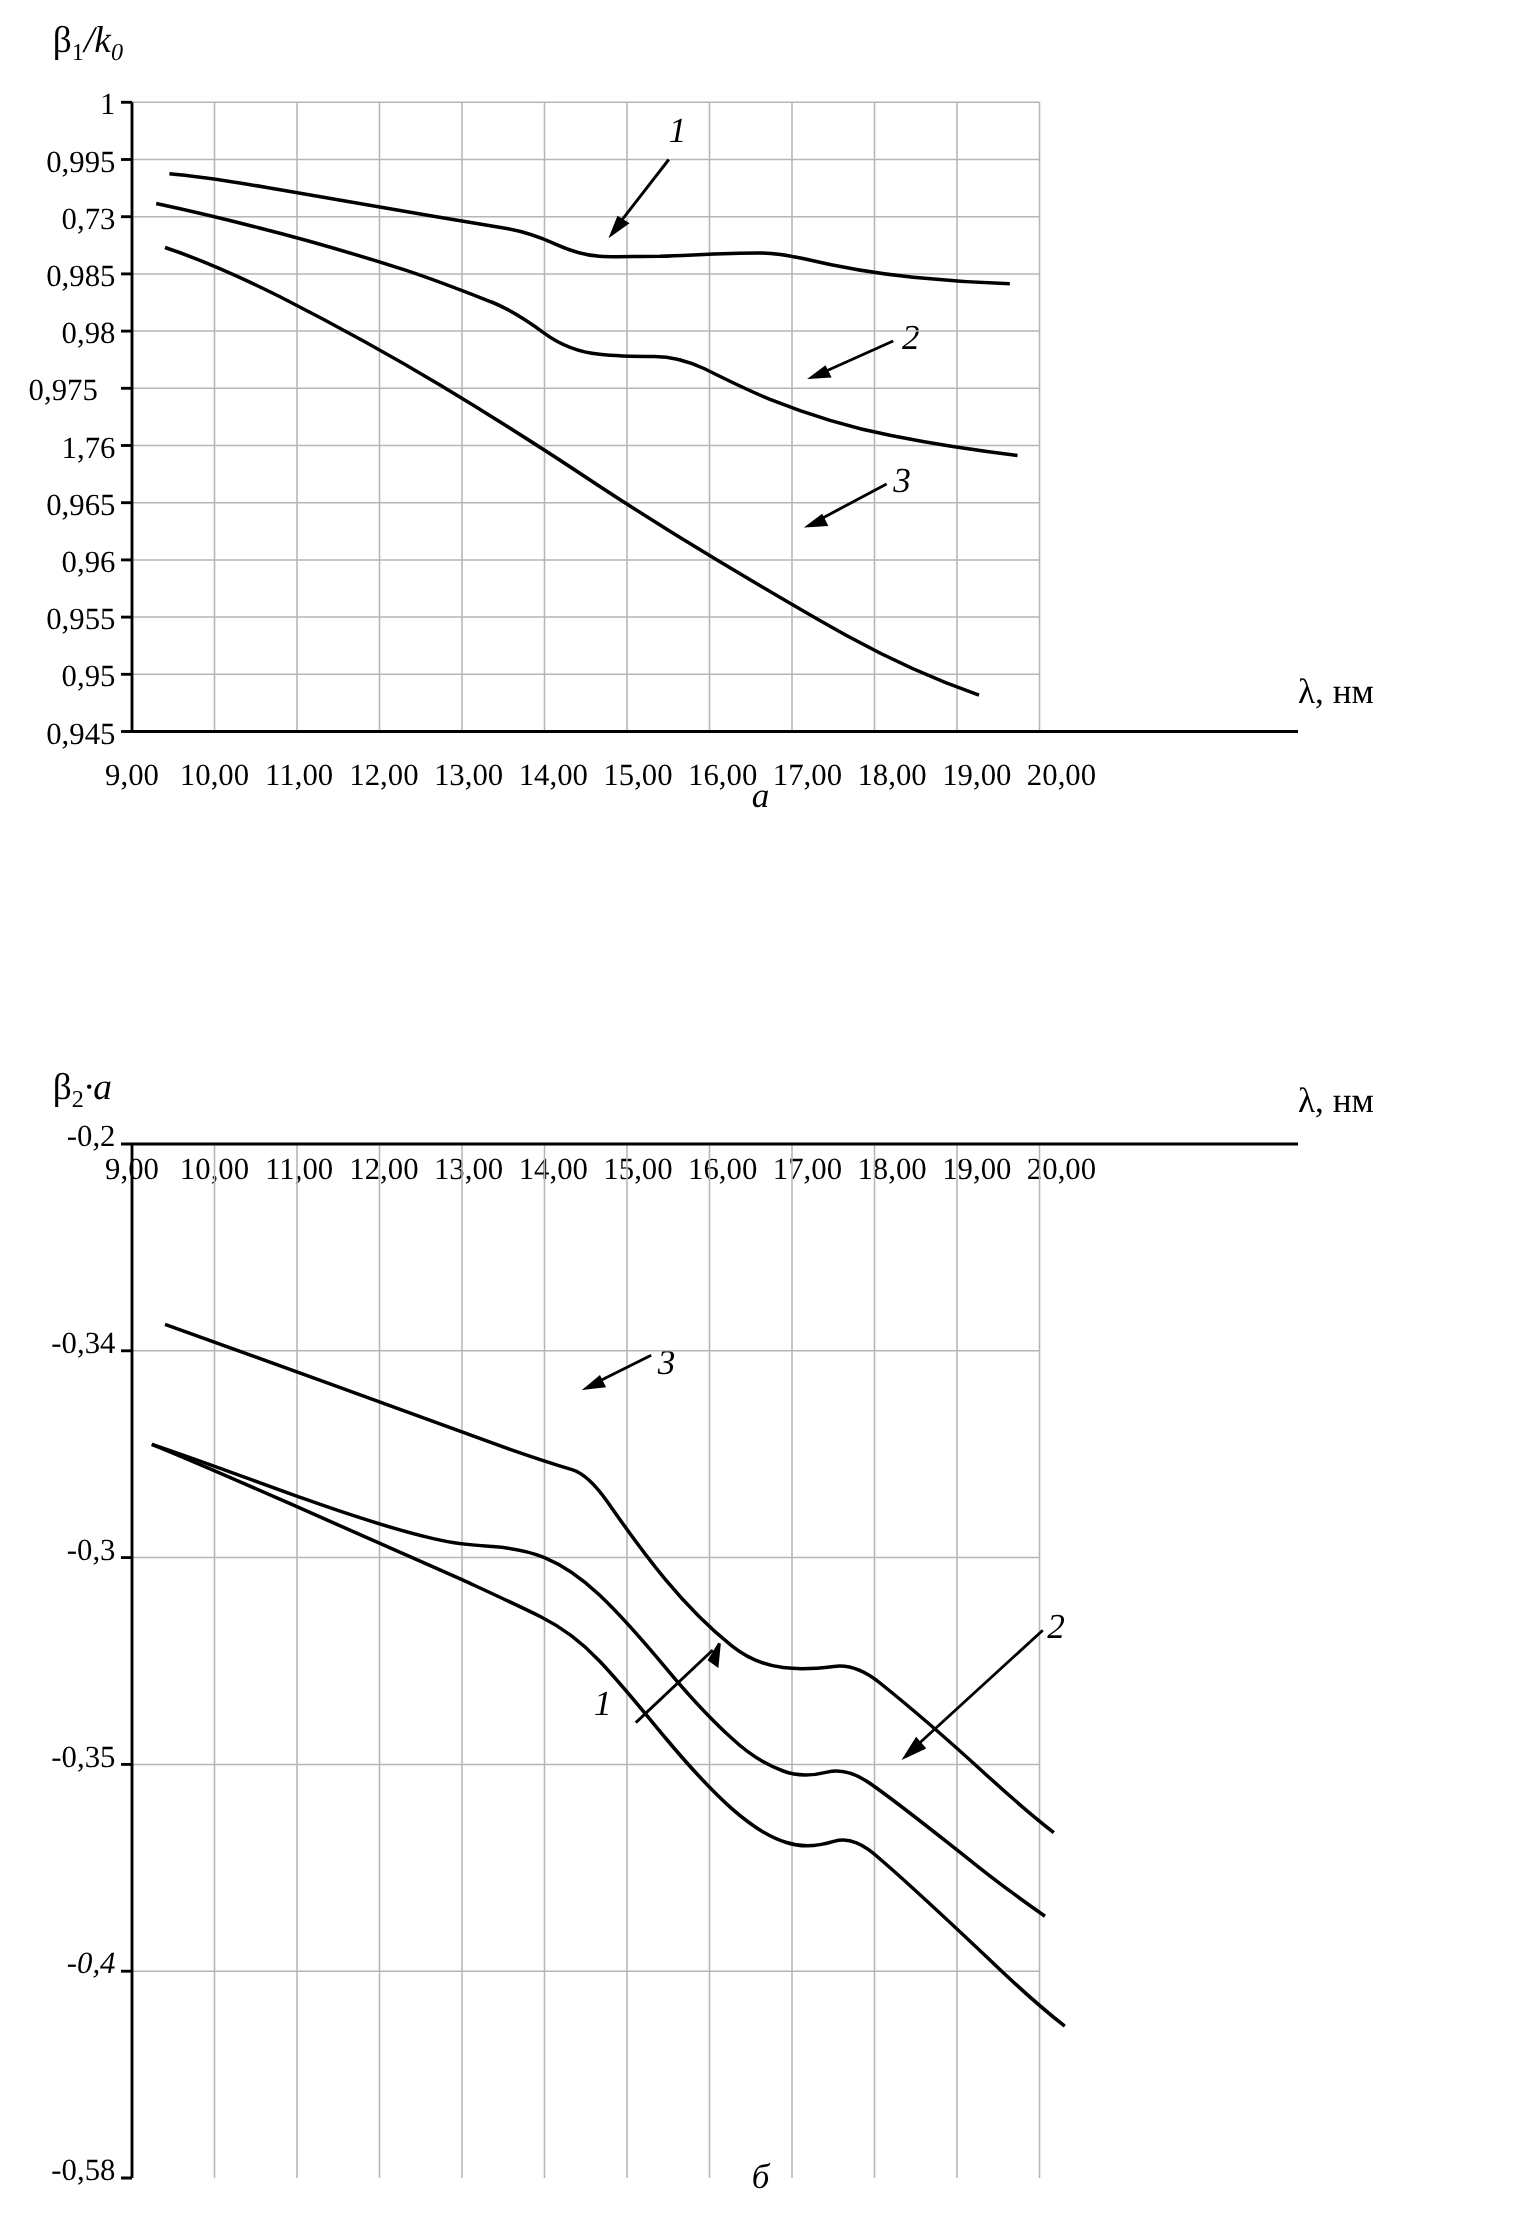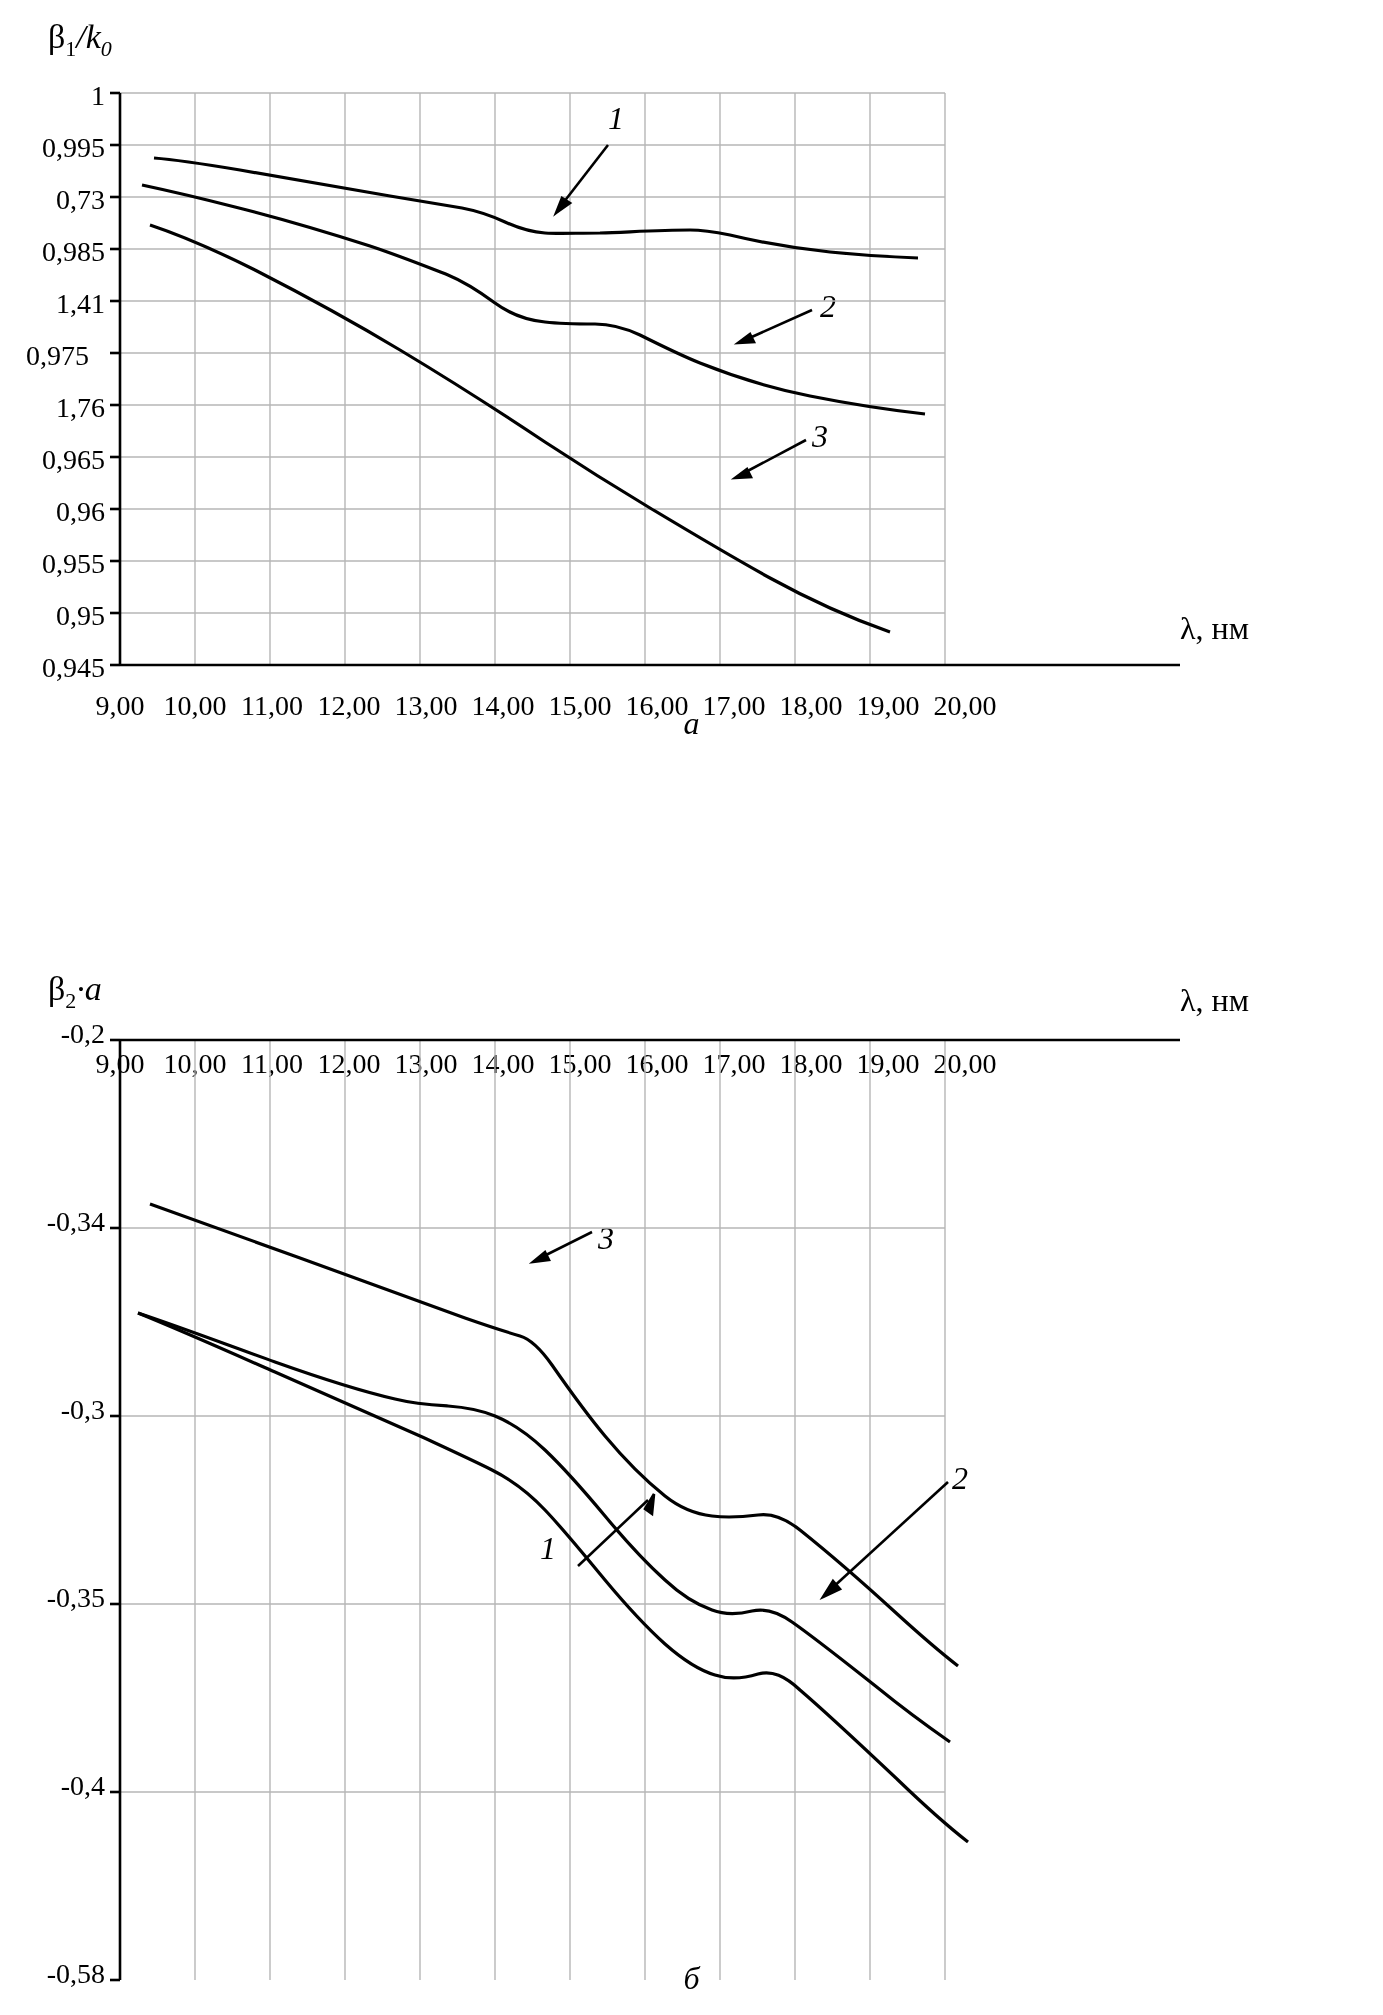--- a/index.html
+++ b/index.html
@@ -85,21 +85,21 @@
   <div class="panel" id="panel-a">
 
     <div class="axis-title" style="left:48px; top:18px;">
       <span>β</span><span class="sub">1</span><span class="it">/k</span><span class="sub it">0</span>
     </div>
 
     <div class="tick-label tick-y" style="left:10px; top:80px; width:95px;">1</div>
     <div class="tick-label tick-y" style="left:10px; top:132px; width:95px;">0,995</div>
     <div class="tick-label tick-y" style="left:10px; top:184px; width:95px;">0,73</div>
     <div class="tick-label tick-y" style="left:10px; top:236px; width:95px;">0,985</div>
-    <div class="tick-label tick-y" style="left:10px; top:288px; width:95px;">1,41</div>
+    <div class="tick-label tick-y" style="left:10px; top:288px; width:95px;">0,98</div>
     <div class="tick-label tick-y" style="left:10px; top:340px; width:95px;text-align:center;">0,975</div>
     <div class="tick-label tick-y" style="left:10px; top:392px; width:95px;">1,76</div>
     <div class="tick-label tick-y" style="left:10px; top:444px; width:95px;">0,965</div>
     <div class="tick-label tick-y" style="left:10px; top:496px; width:95px;">0,96</div>
     <div class="tick-label tick-y" style="left:10px; top:548px; width:95px;">0,955</div>
     <div class="tick-label tick-y" style="left:10px; top:600px; width:95px;">0,95</div>
     <div class="tick-label tick-y" style="left:10px; top:652px; width:95px;">0,945</div>
 
     <div class="tick-label tick-x" style="left:60px;  top:690px; width:120px;">9,00</div>
     <div class="tick-label tick-x" style="left:135px; top:690px; width:120px;">10,00</div>
@@ -208,21 +208,21 @@
     </div>
 
     <div class="lambda-label" style="left:1180px; top:-18px;">
       <span>λ, нм</span>
     </div>
 
     <div class="tick-label tick-y" style="left:10px; top:18px;  width:95px;">-0,2</div>
     <div class="tick-label tick-y" style="left:10px; top:206px; width:95px;">-0,34</div>
     <div class="tick-label tick-y" style="left:10px; top:394px; width:95px;">-0,3</div>
     <div class="tick-label tick-y" style="left:10px; top:582px; width:95px;">-0,35</div>
-    <div class="tick-label tick-y" style="left:10px; top:770px; width:95px;">-0,4</div>
+    <div class="tick-label tick-y" style="left:10px; top:770px; width:95px;font-style:italic;">-0,4</div>
     <div class="tick-label tick-y" style="left:10px; top:958px; width:95px;">-0,58</div>
 
     <div class="tick-label tick-x" style="left:60px;  top:48px; width:120px;">9,00</div>
     <div class="tick-label tick-x" style="left:135px; top:48px; width:120px;">10,00</div>
     <div class="tick-label tick-x" style="left:212px; top:48px; width:120px;">11,00</div>
     <div class="tick-label tick-x" style="left:289px; top:48px; width:120px;">12,00</div>
     <div class="tick-label tick-x" style="left:366px; top:48px; width:120px;">13,00</div>
     <div class="tick-label tick-x" style="left:443px; top:48px; width:120px;">14,00</div>
     <div class="tick-label tick-x" style="left:520px; top:48px; width:120px;">15,00</div>
     <div class="tick-label tick-x" style="left:597px; top:48px; width:120px;">16,00</div>

